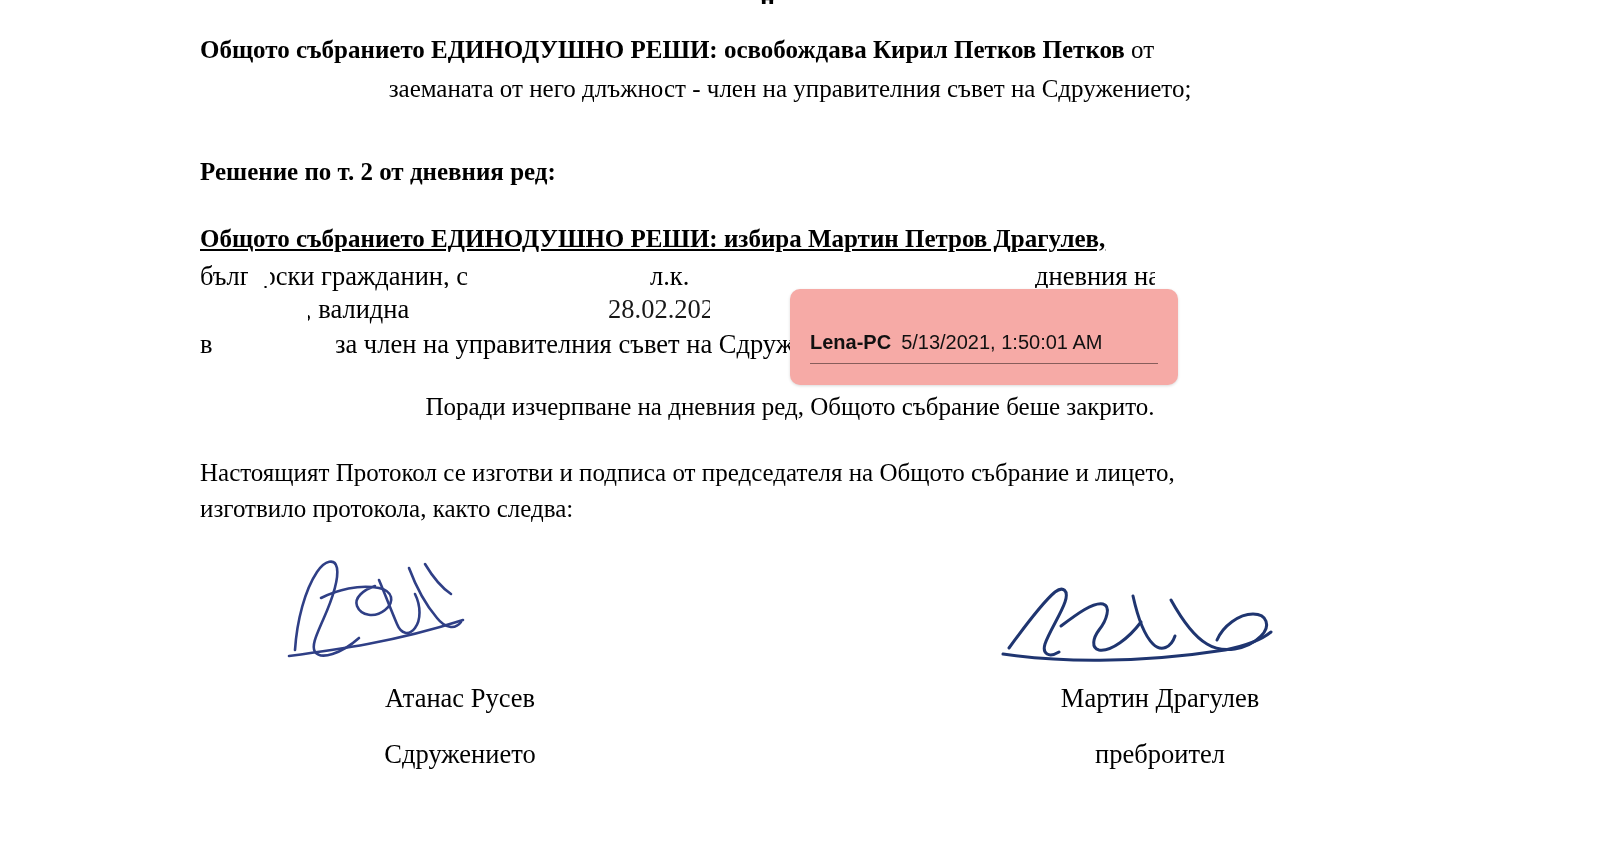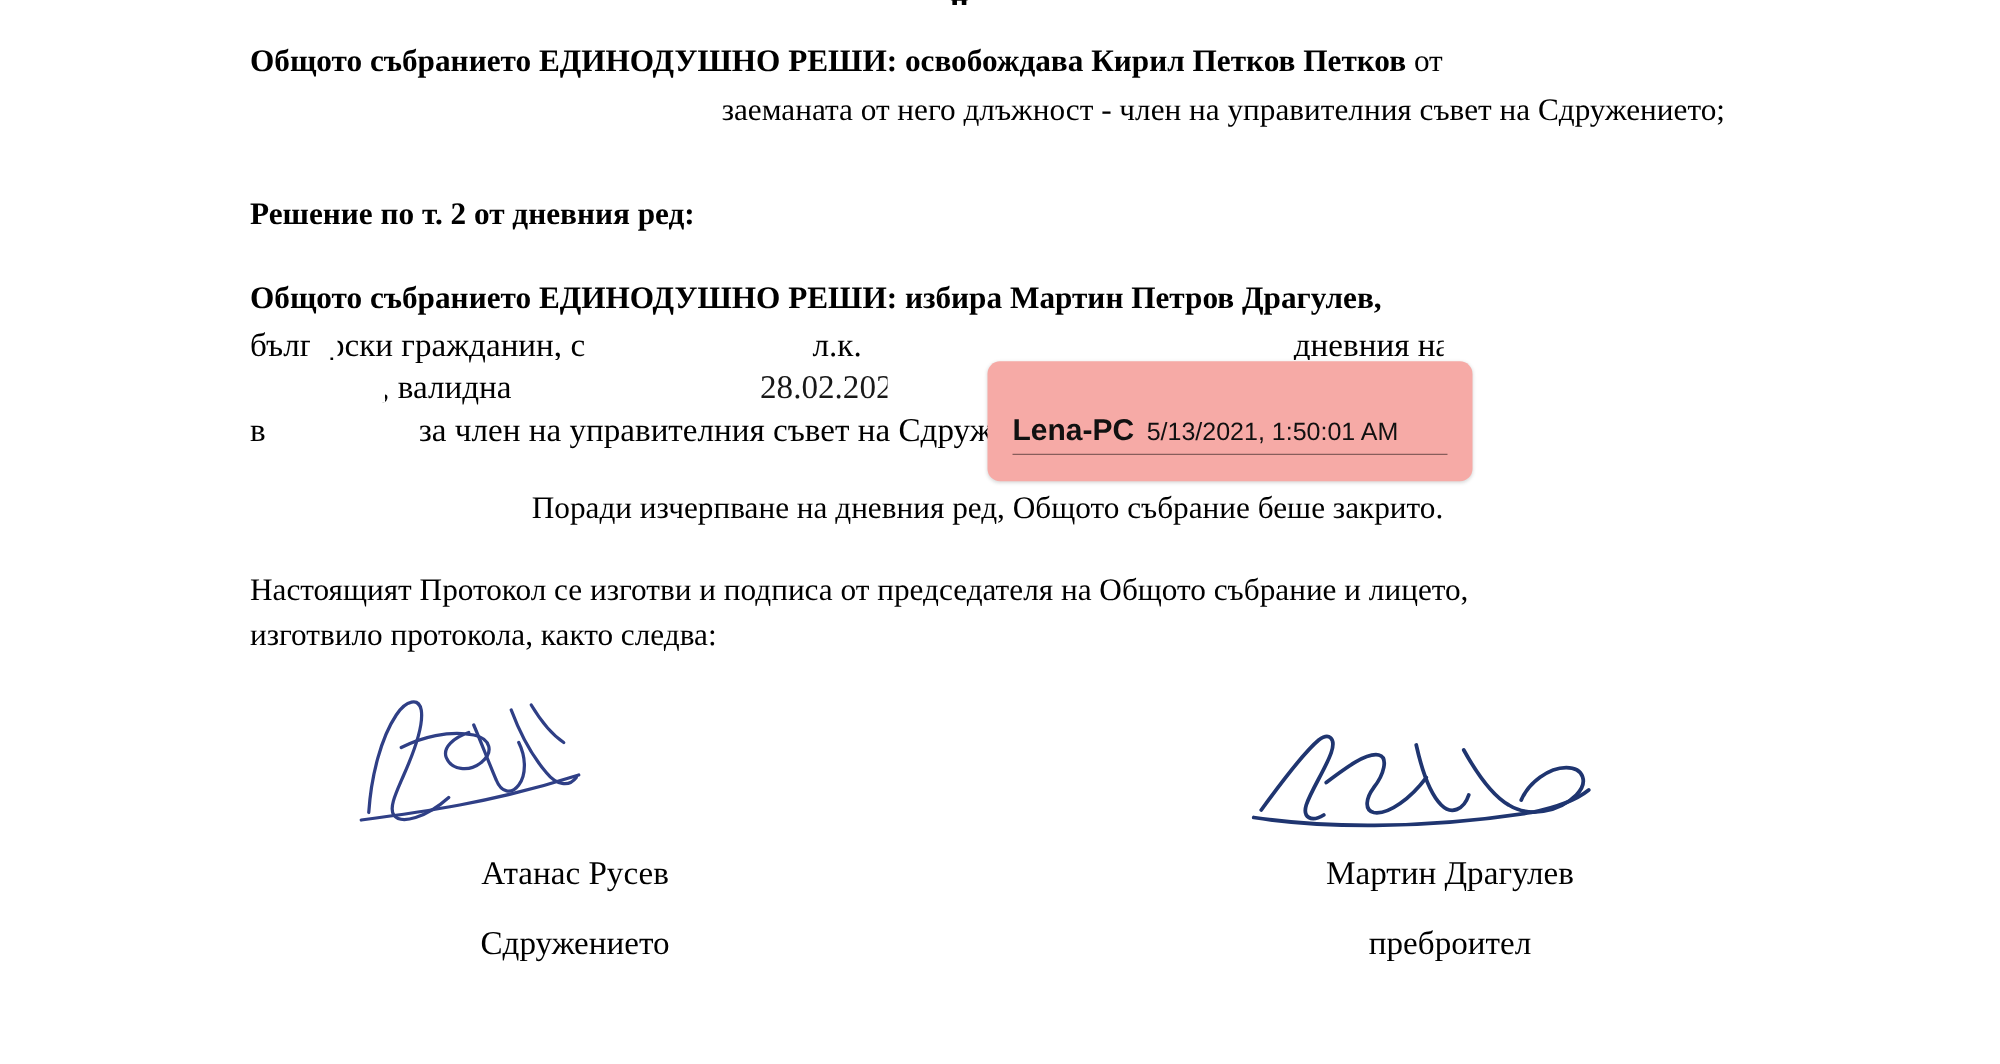--- a/index.html
+++ b/index.html
@@ -96,21 +96,21 @@
     box-shadow: 0 1px 3px rgba(0,0,0,0.15);
   }
   .annot-row {
     display: flex;
     align-items: baseline;
     white-space: nowrap;
     font-family: "Liberation Sans", sans-serif;
   }
   .annot-user {
     font-weight: bold;
-    font-size: 24px;
+    font-size: 20px;
     color: #111111;
     margin-right: 10px;
   }
   .annot-time {
     font-size: 20px;
     color: #111111;
   }
   .annot-divider {
     height: 1px;
     background: rgba(0,0,0,0.45);
@@ -128,25 +128,25 @@
   <div class="scan-edge-left"></div>
   <div class="scan-edge-right"></div>
 
   <div class="top-cut">п</div>
 
   <div class="doc-body">
 
     <p class="para bold" style="position:absolute; top:33px; left:0; width:1180px;">
       <span>Общото събранието ЕДИНОДУШНО РЕШИ: освобождава Кирил Петков Петков</span><span style="font-weight:normal;"> от</span>
     </p>
-    <p class="para" style="position:absolute; top:72px; left:0; width:1180px; text-align:right;">заеманата от него длъжност - член на управителния съвет на Сдружението;</p>
+    <p class="para" style="position:absolute; top:72px; left:0; width:1180px; text-align:center;">заеманата от него длъжност - член на управителния съвет на Сдружението;</p>
 
     <p class="para bold center" style="position:absolute; top:155px; left:0; width:1180px;">Решение по т. 2 от дневния ред:</p>
 
-    <p class="para bold" style="position:absolute; top:222px; left:0; width:1180px;">Общото събранието ЕДИНОДУШНО РЕШИ: избира Мартин Петров Драгулев,</p>
+    <p class="para bold" style="position:absolute; top:222px; left:0; width:1180px;text-decoration:underline;">Общото събранието ЕДИНОДУШНО РЕШИ: избира Мартин Петров Драгулев,</p>
 
     <div class="blk" style="top:258px; left:0;">български гражданин, с Е</div>
     <div class="blk" style="top:258px; left:450px;">л.к.</div>
     <div class="blk" style="top:258px; left:835px;">дневния на </div>
 
     <div class="blk" style="top:291px; left:105px;">, валидна</div>
     <div class="blk" style="top:291px; left:380px; opacity:0.9;margin-left:28px;">28.02.2022</div>
     <div class="blk" style="top:291px; left:600px;">с</div>
 
     <div class="blk" style="top:326px; left:0;">в</div>

